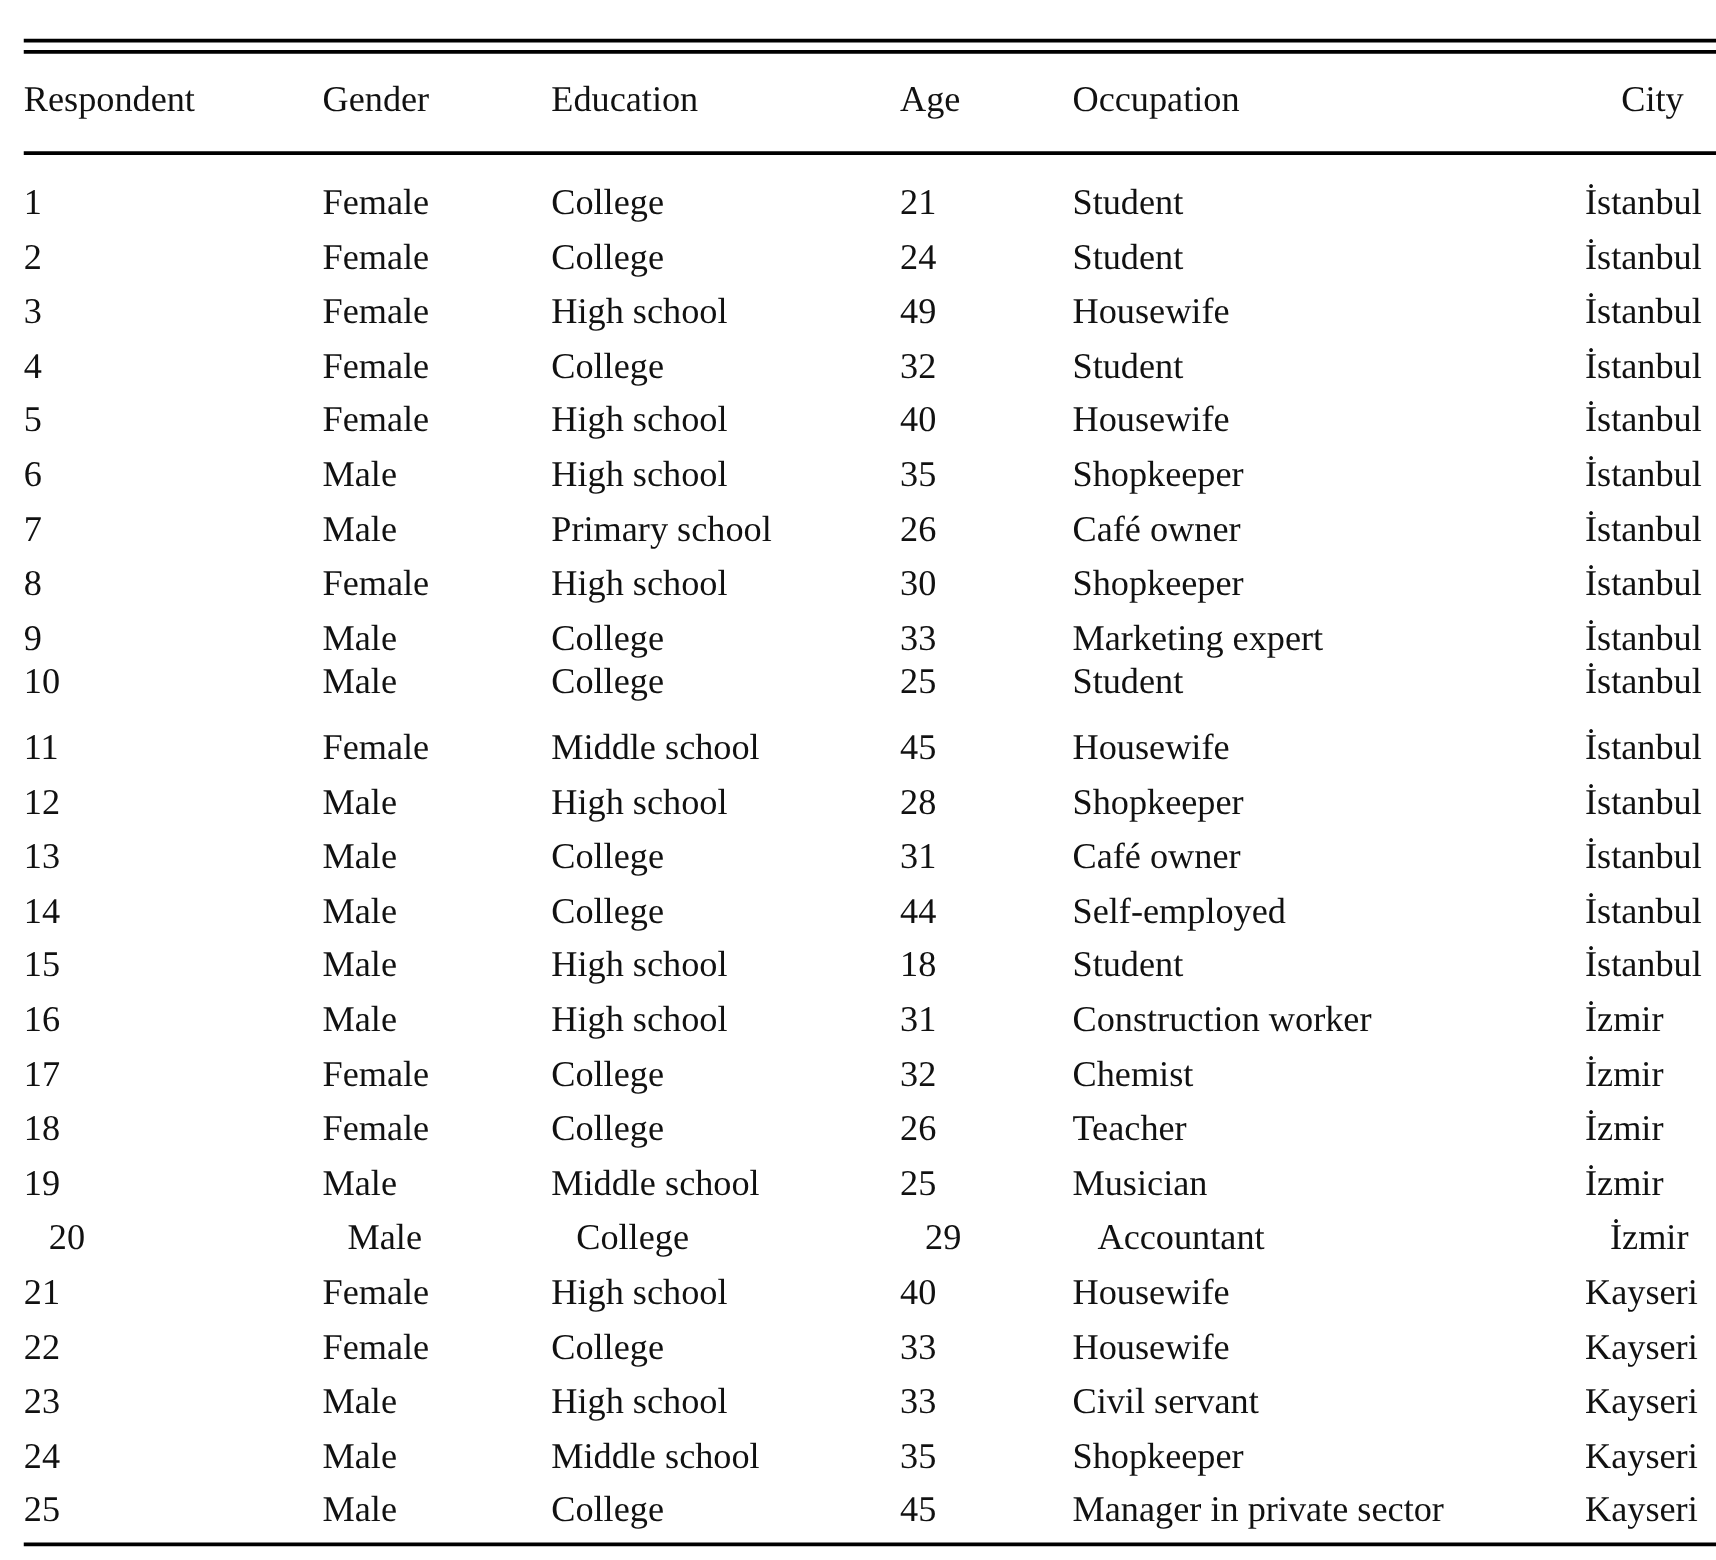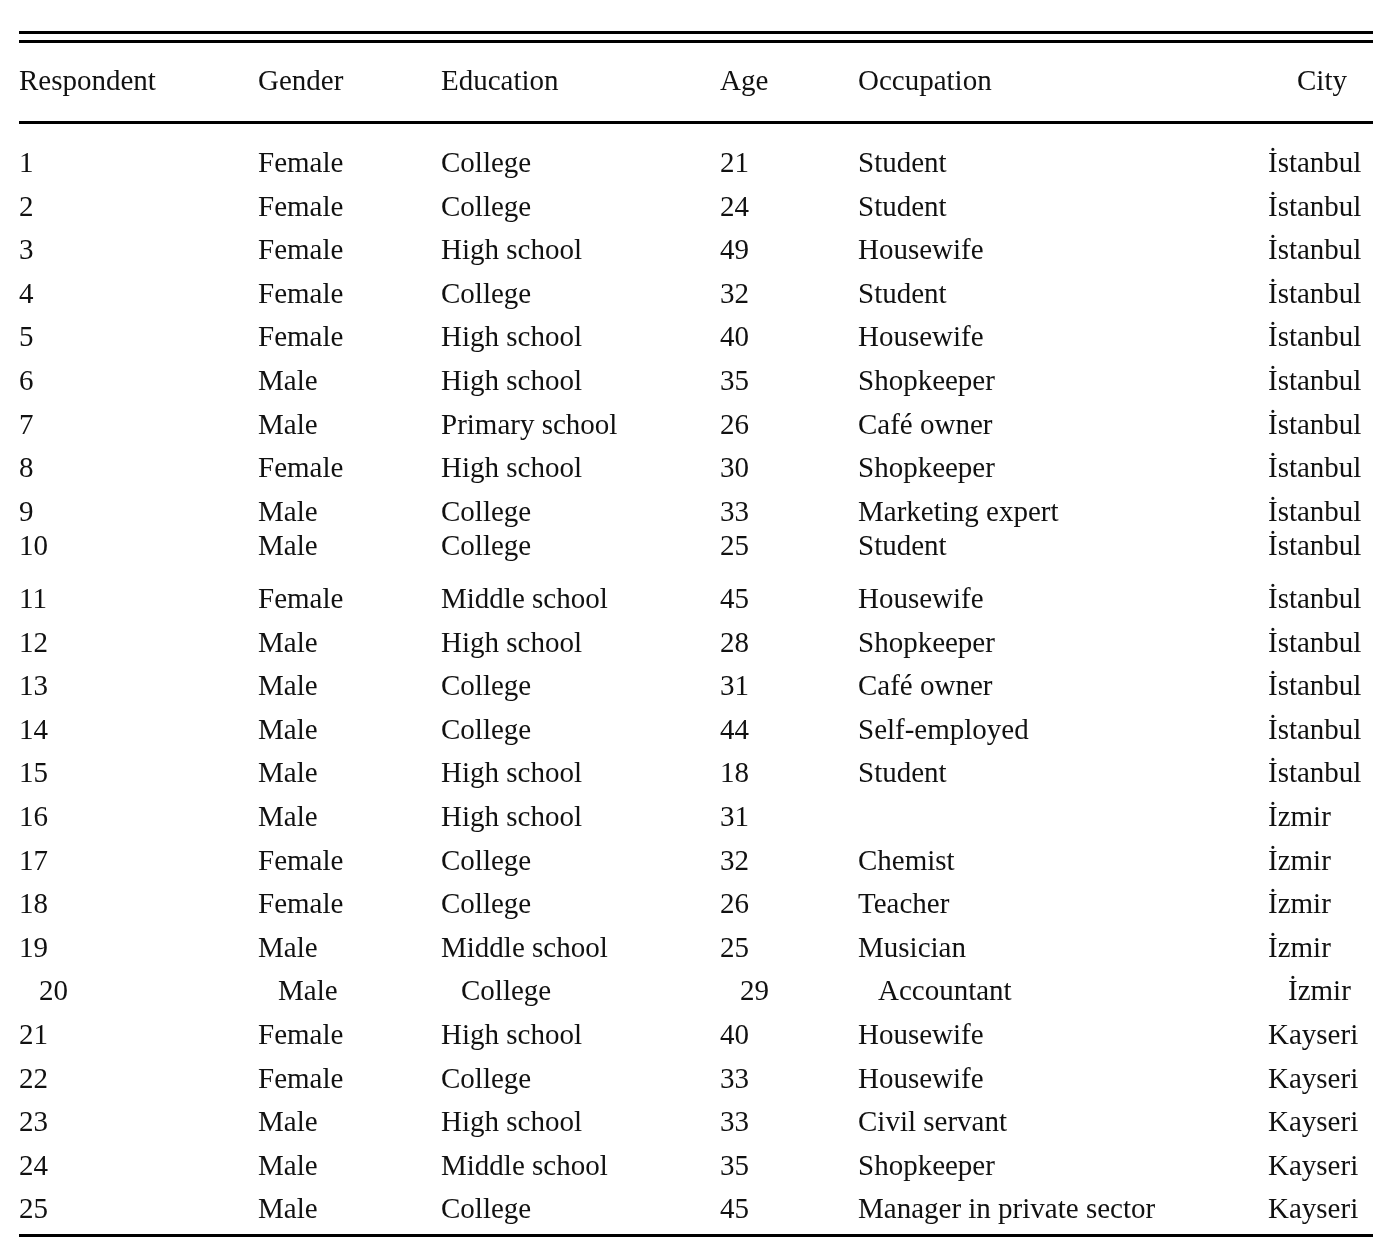--- a/index.html
+++ b/index.html
@@ -195,20 +195,21 @@
       <span class="cell c-edu">High school</span>
       <span class="cell c-age">18</span>
       <span class="cell c-occ">Student</span>
       <span class="cell c-city">İstanbul</span>
     </div>
     <div class="row" style="top: 796px;">
       <span class="cell c-resp">16</span>
       <span class="cell c-gender">Male</span>
       <span class="cell c-edu">High school</span>
       <span class="cell c-age">31</span>
+      <span class="cell c-occ">Construction worker</span>
       <span class="cell c-city">İzmir</span>
     </div>
     <div class="row" style="top: 839.6px; padding-left: 20px;">
       <span class="cell c-resp">17</span>
       <span class="cell c-gender">Female</span>
       <span class="cell c-edu">College</span>
       <span class="cell c-age">32</span>
       <span class="cell c-occ">Chemist</span>
       <span class="cell c-city">İzmir</span>
     </div>

